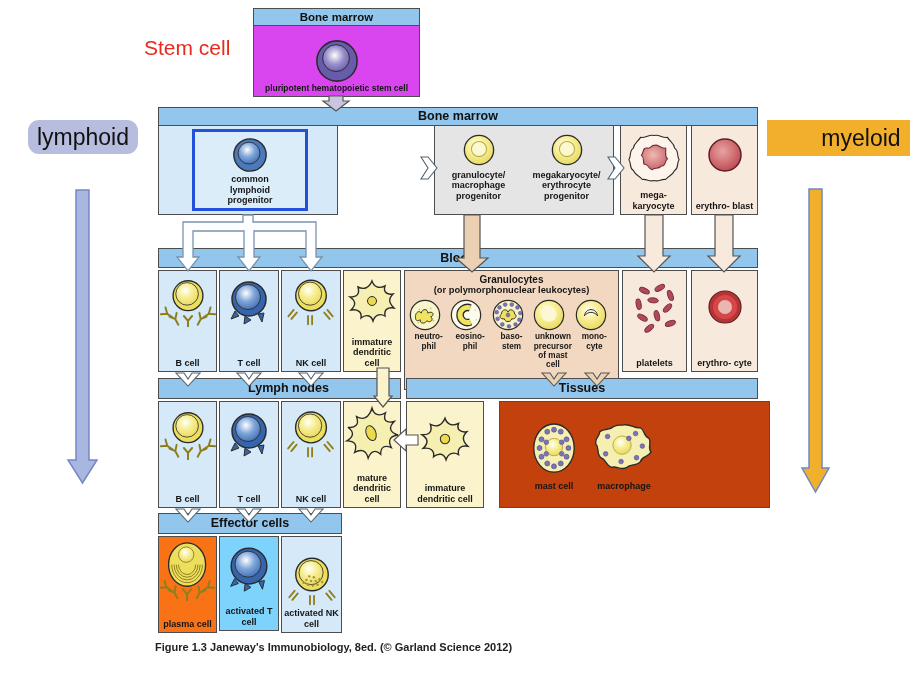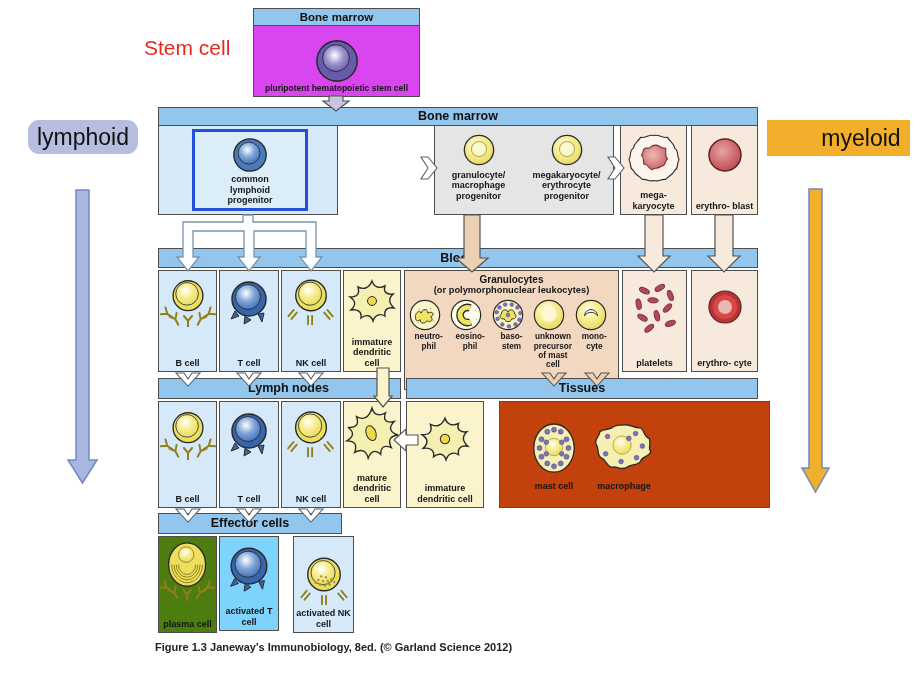--- a/index.html
+++ b/index.html
@@ -393,21 +393,21 @@
           <circle cx="38" cy="18" r="2.4"></circle>
         </g>
       </svg>
     </span>
     <div class="lbl">macrophage</div>
   </div>
 </div>
 
 <div class="hdr" style="left:158px;top:513px;width:184px;height:21px;line-height:19px;">Effector cells</div>
 
-<div class="box" style="left:158px;top:536px;width:59px;height:97px;background:#4d7c0f;padding-top:2px;">
+<div class="box" style="left:158px;top:536px;width:59px;height:97px;background:#f97316;padding-top:2px;">
   <div>
     <svg width="56" height="62" viewBox="0 0 62 66">
       <ellipse cx="30" cy="27" rx="20.5" ry="24" fill="#eddf5e" stroke="#2b2b2b" stroke-width="1.5"></ellipse>
       <g fill="none" stroke="#8f7f1c" stroke-width="1.1">
         <path d="M13 27 A17 20 0 0 0 47 27"></path>
         <path d="M15.5 27 A14.5 17 0 0 0 44.5 27"></path>
         <path d="M18 27 A12 14 0 0 0 42 27"></path>
         <path d="M20.5 27 A9.5 11 0 0 0 39.5 27"></path>
       </g>
       <circle cx="29" cy="16" r="8.5" fill="url(#gY)" stroke="#8f7f1c" stroke-width="1"></circle>
@@ -425,21 +425,21 @@
   <div>
     <svg width="54" height="52" viewBox="0 0 56 52">
       <circle cx="28" cy="23" r="18.5" fill="#3565ad" stroke="#2b2b2b" stroke-width="1.5"></circle>
       <circle cx="27" cy="21" r="13.5" fill="url(#gB)" stroke="#2b2b2b" stroke-width="0.9"></circle>
       <path d="M13 36 L9 44 L17 41 Z M24 41 L23 49 L30 45 Z M38 39 L42 47 L44 38 Z" fill="#3565ad" stroke="#2b2b2b" stroke-width="1"></path>
     </svg>
   </div>
   <div class="lbl">activated T cell</div>
 </div>
 
-<div class="box" style="left:281px;top:536px;width:61px;height:97px;background:#d5e9f8;padding-top:18px;margin-left:12px;">
+<div class="box" style="left:281px;top:536px;width:61px;height:97px;background:#d5e9f8;padding-top:18px;">
   <div>
     <svg width="56" height="52" viewBox="0 0 58 56">
       <circle cx="29" cy="21" r="17.5" fill="#eddf5e" stroke="#2b2b2b" stroke-width="1.5"></circle>
       <circle cx="28" cy="19" r="13" fill="url(#gY)" stroke="#2b2b2b" stroke-width="0.9"></circle>
       <g fill="#a8973a">
         <circle cx="20" cy="30" r="1.3"></circle>
             <circle cx="25" cy="32" r="1.3"></circle>
             <circle cx="30" cy="33" r="1.3"></circle>
         <circle cx="35" cy="32" r="1.3"></circle>
             <circle cx="40" cy="29" r="1.3"></circle>

